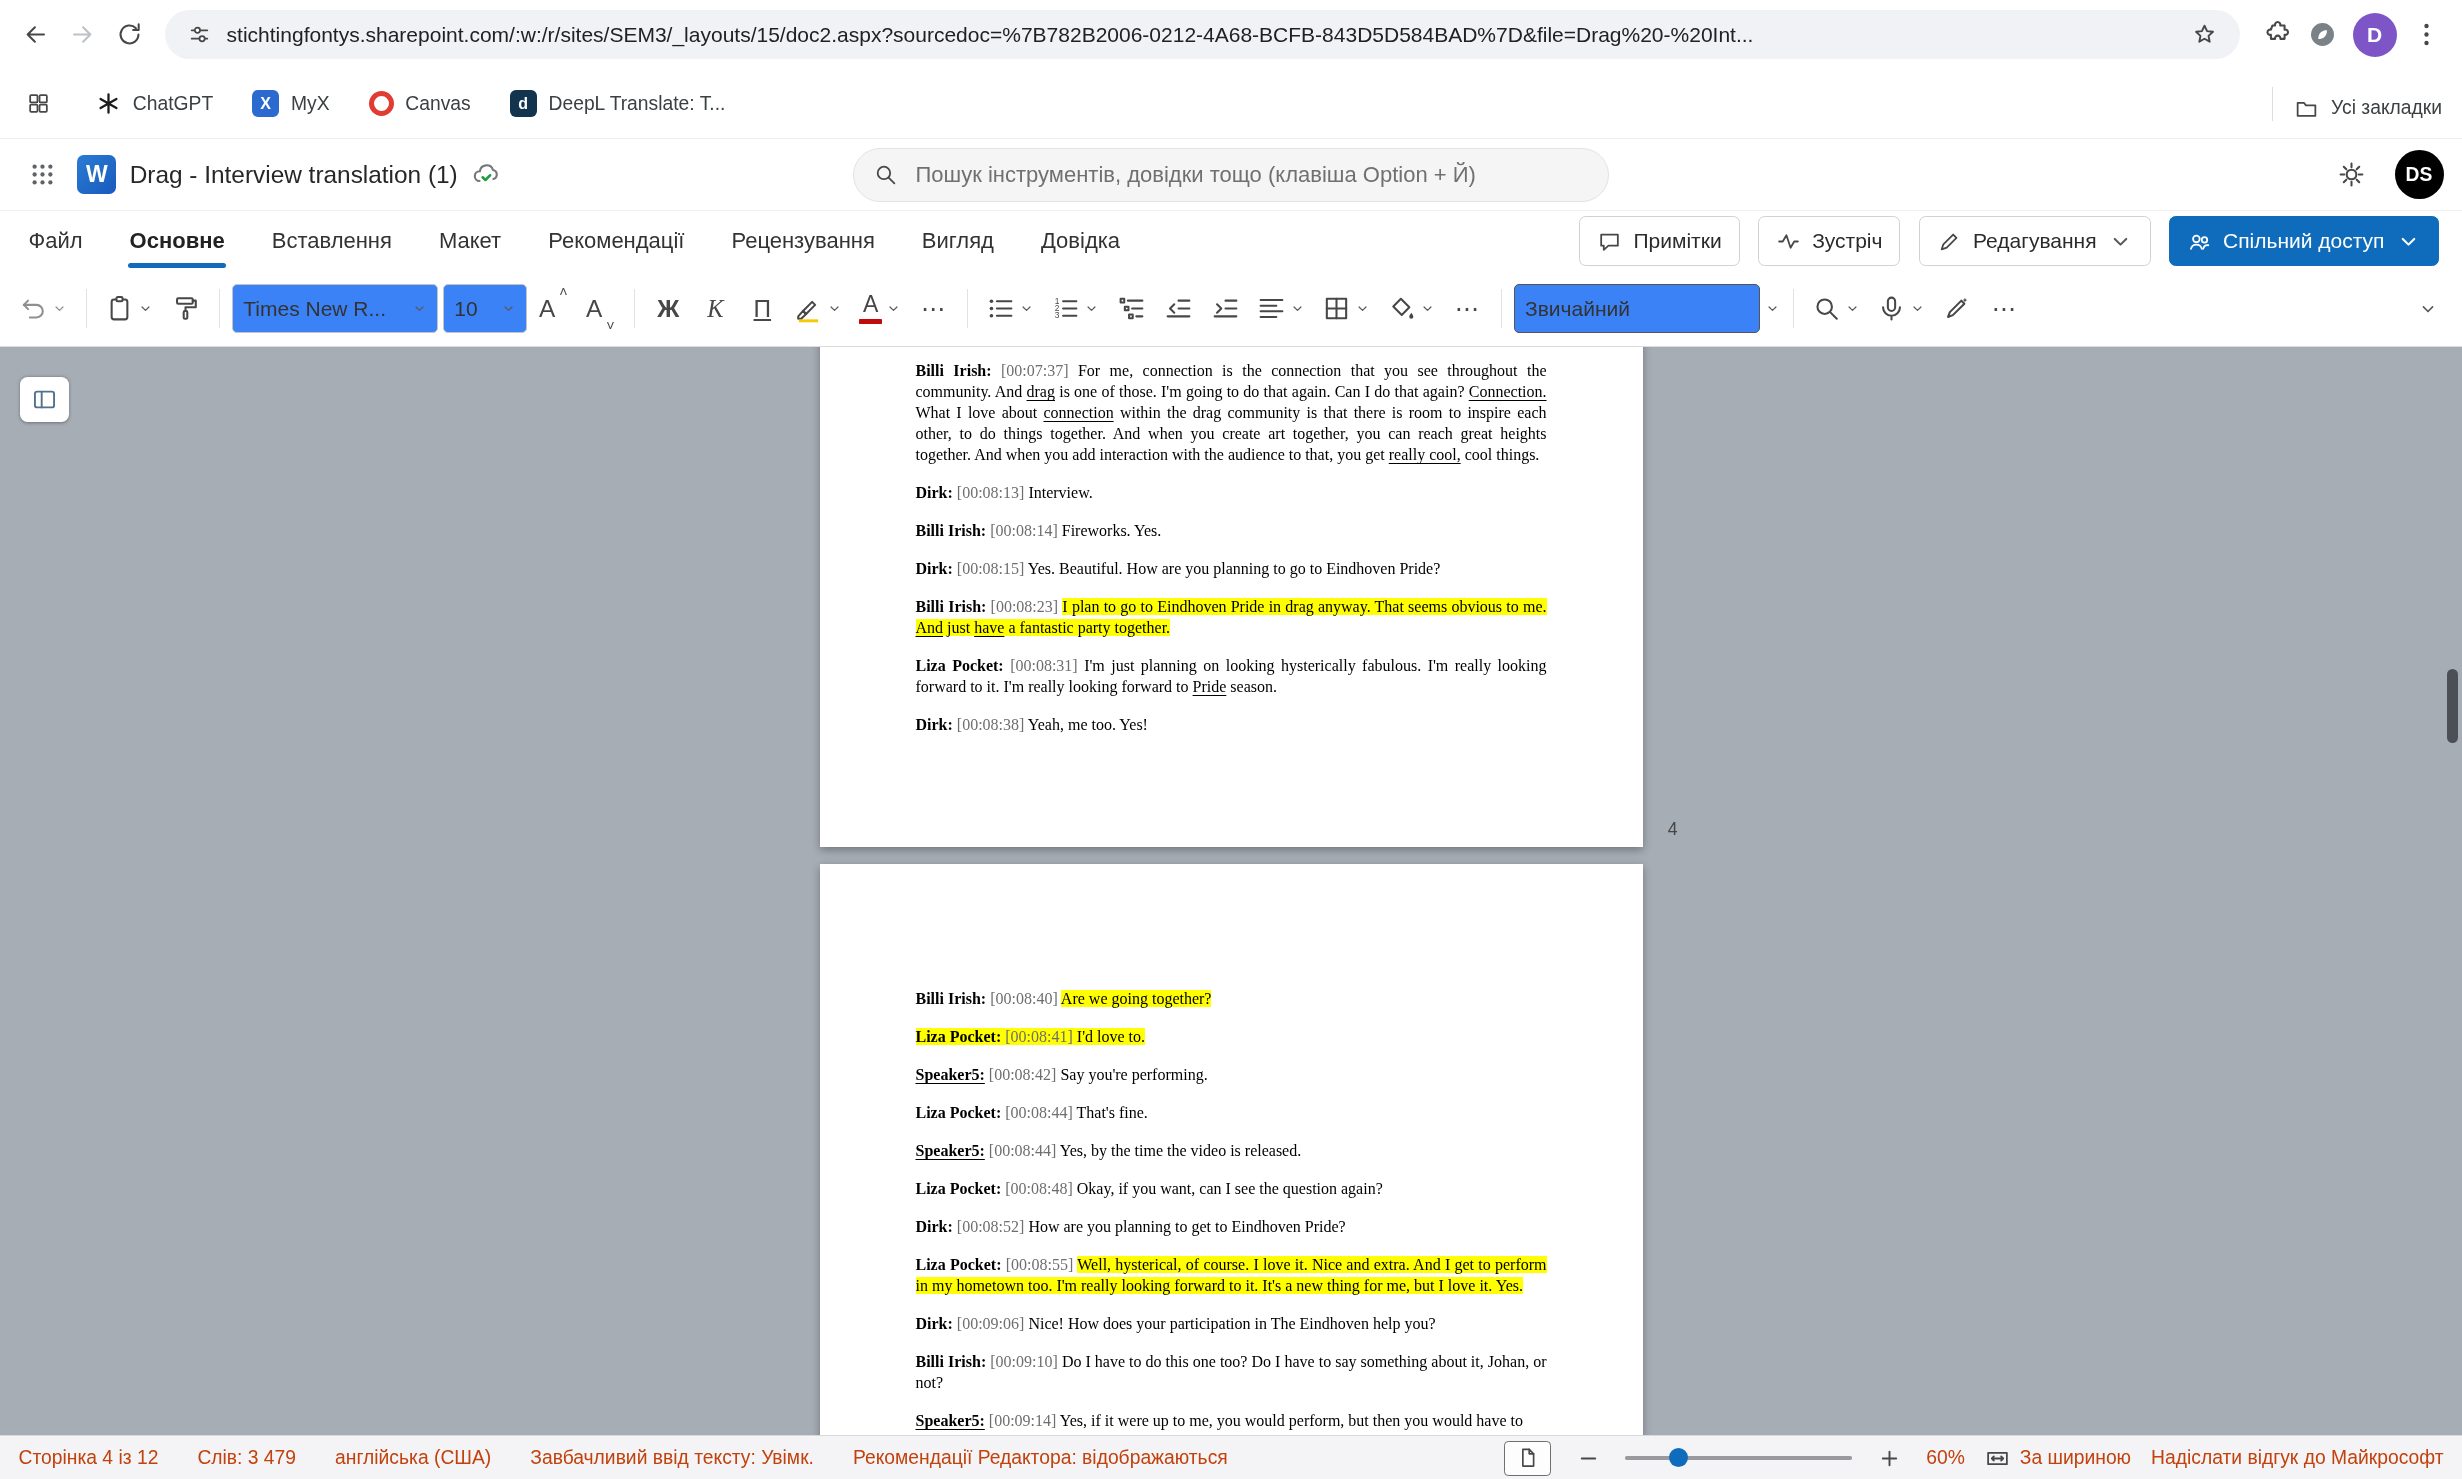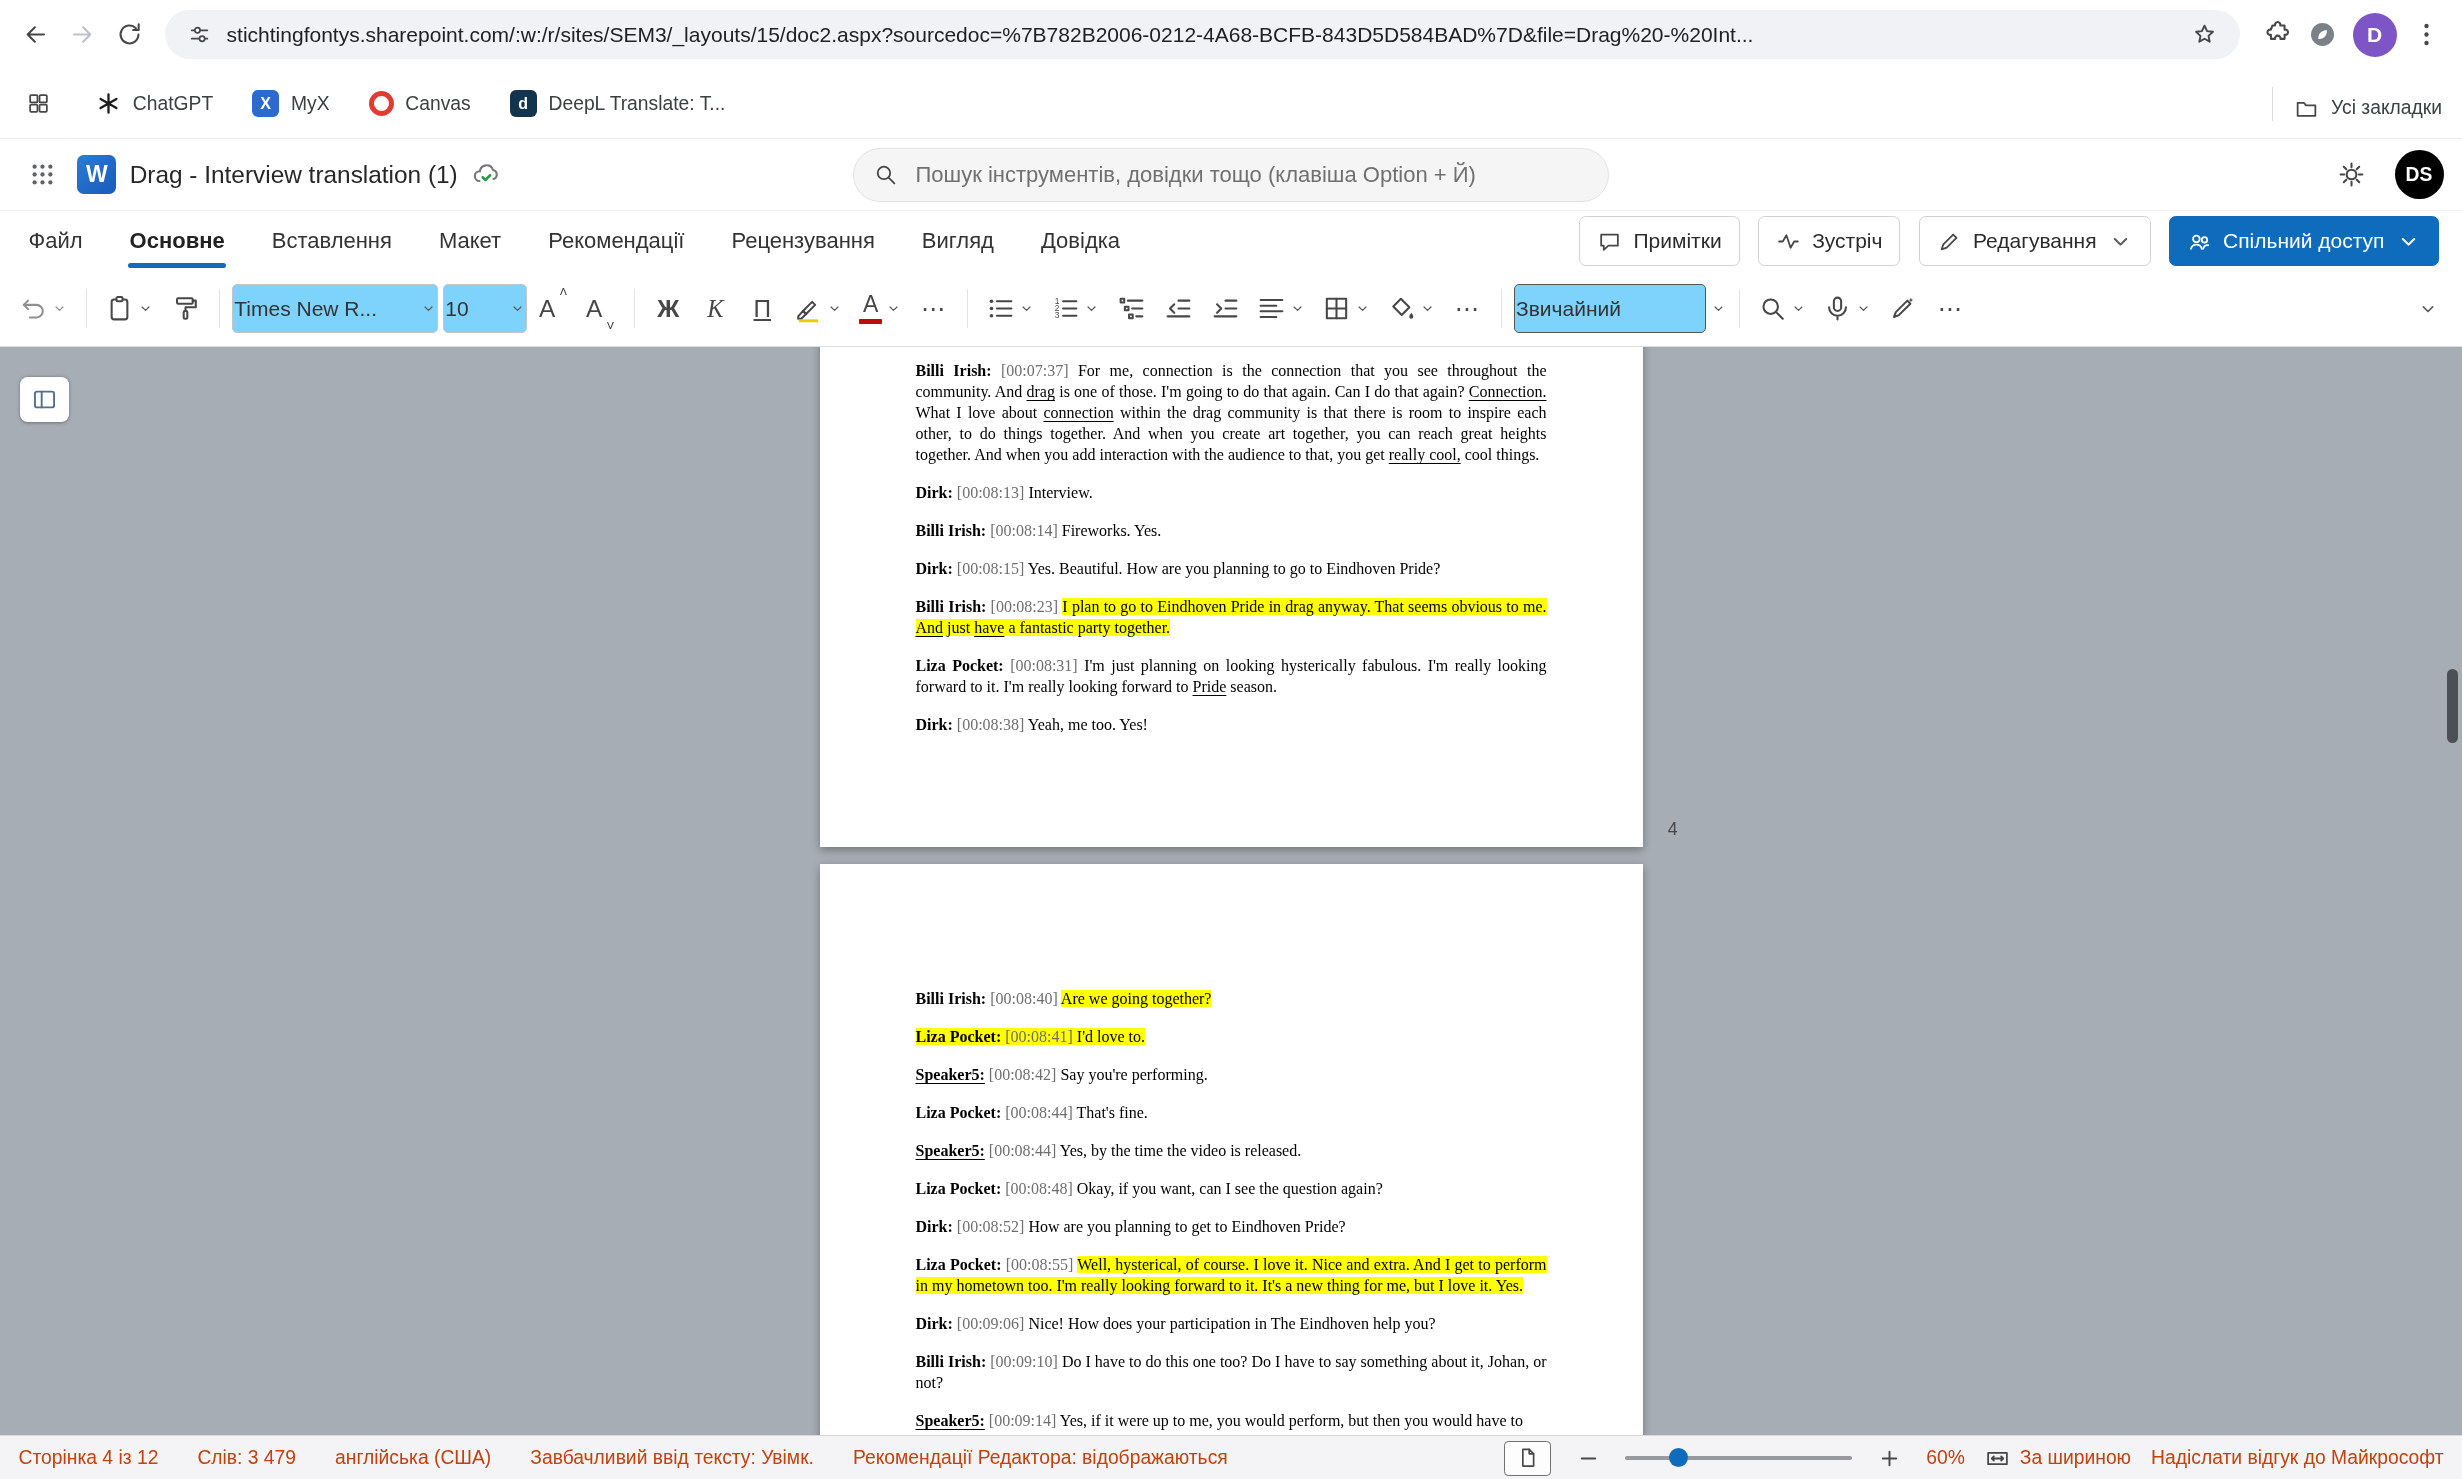--- a/index.html
+++ b/index.html
@@ -53,21 +53,21 @@
   .pillbtn.primary svg{stroke:#fff;}
 
   
   .toolbar{height:76px;display:flex;align-items:center;padding:0 13.4px;background:#fff;border-bottom:0.8px solid #dcdcdc;gap:5px;}
   .tbtn{height:50px;min-width:42px;padding:0 5.9px;border-radius:5px;display:flex;align-items:center;justify-content:center;gap:4.2px;color:#474747;flex:0 0 auto;}
   .tbtn.glyph{font-size:24.4px;}
   .glyph-b{font-weight:bold;}
   .glyph-i{font-style:italic;font-family:"Liberation Serif",serif;}
   .glyph-u{text-decoration:underline;}
   .tsep{width:0.8px;height:39px;background:#e2e2e2;margin:0 7.6px;flex:0 0 auto;}
-  .combo{height:49px;border:0.8px solid #c4c4c4;border-radius:5px;background:#7dd3fc;display:flex;align-items:center;gap:11.8px;padding:0 1px;font-size:21px;color:#333;flex:0 0 auto;white-space:nowrap;}
+  .combo{height:49px;border:0.8px solid #c4c4c4;border-radius:5px;background:#3b82f6;display:flex;align-items:center;gap:11.8px;padding:0 10px;font-size:21px;color:#333;flex:0 0 auto;white-space:nowrap;}
   .stylebox{border:1.7px solid #555;}
   .colorA{display:flex;flex-direction:column;align-items:center;line-height:1;font-size:23px;}
   .colorA .bar{width:23px;height:5px;background:#c00b0b;margin-top:2.5px;border-radius:0.8px;}
   .caret{font-size:14.3px;line-height:1;margin-top:1.7px;}
   .undo svg{stroke:#8f8f8f;}
 
   
   .canvas{height:1088px;background:#a7adb5;position:relative;overflow:hidden;}
   .pages{width:823px;margin:0 auto;}
   .page{background:#fff;box-shadow:0 2.5px 8.4px rgba(0,0,0,.32);width:823px;position:relative;cursor:text;}
@@ -407,21 +407,21 @@
     <svg class="ic" viewBox="0 0 24 24">
         <path d="M11.5 4l7 7-6.3 6.3-7-7z"></path>
         <path class="fill" d="M20.2 15.5c0 0 1.6 2.1 1.6 3.3a1.7 1.7 0 0 1-3.4 0c0-1.2 1.8-3.3 1.8-3.3z"></path>
       </svg>
     <svg class="chev" viewBox="0 0 24 24">
         <path d="M6.5 9.5 12 15l5.5-5.5"></path>
       </svg>
   </div>
   <div class="tbtn glyph">⋯</div>
   <div class="tsep"></div>
-  <div class="combo stylebox" style="width:192px">
+  <div class="combo stylebox" style="width:246px">
     <span style="flex:1">Звичайний</span>
   </div>
   <svg class="chev" viewBox="0 0 24 24">
       <path d="M6.5 9.5 12 15l5.5-5.5"></path>
     </svg>
   <div class="tsep"></div>
   <div class="tbtn">
     <svg class="ic" viewBox="0 0 24 24">
         <circle cx="10.5" cy="10.5" r="6"></circle>
         <path d="M15 15l5.5 5.5"></path>

